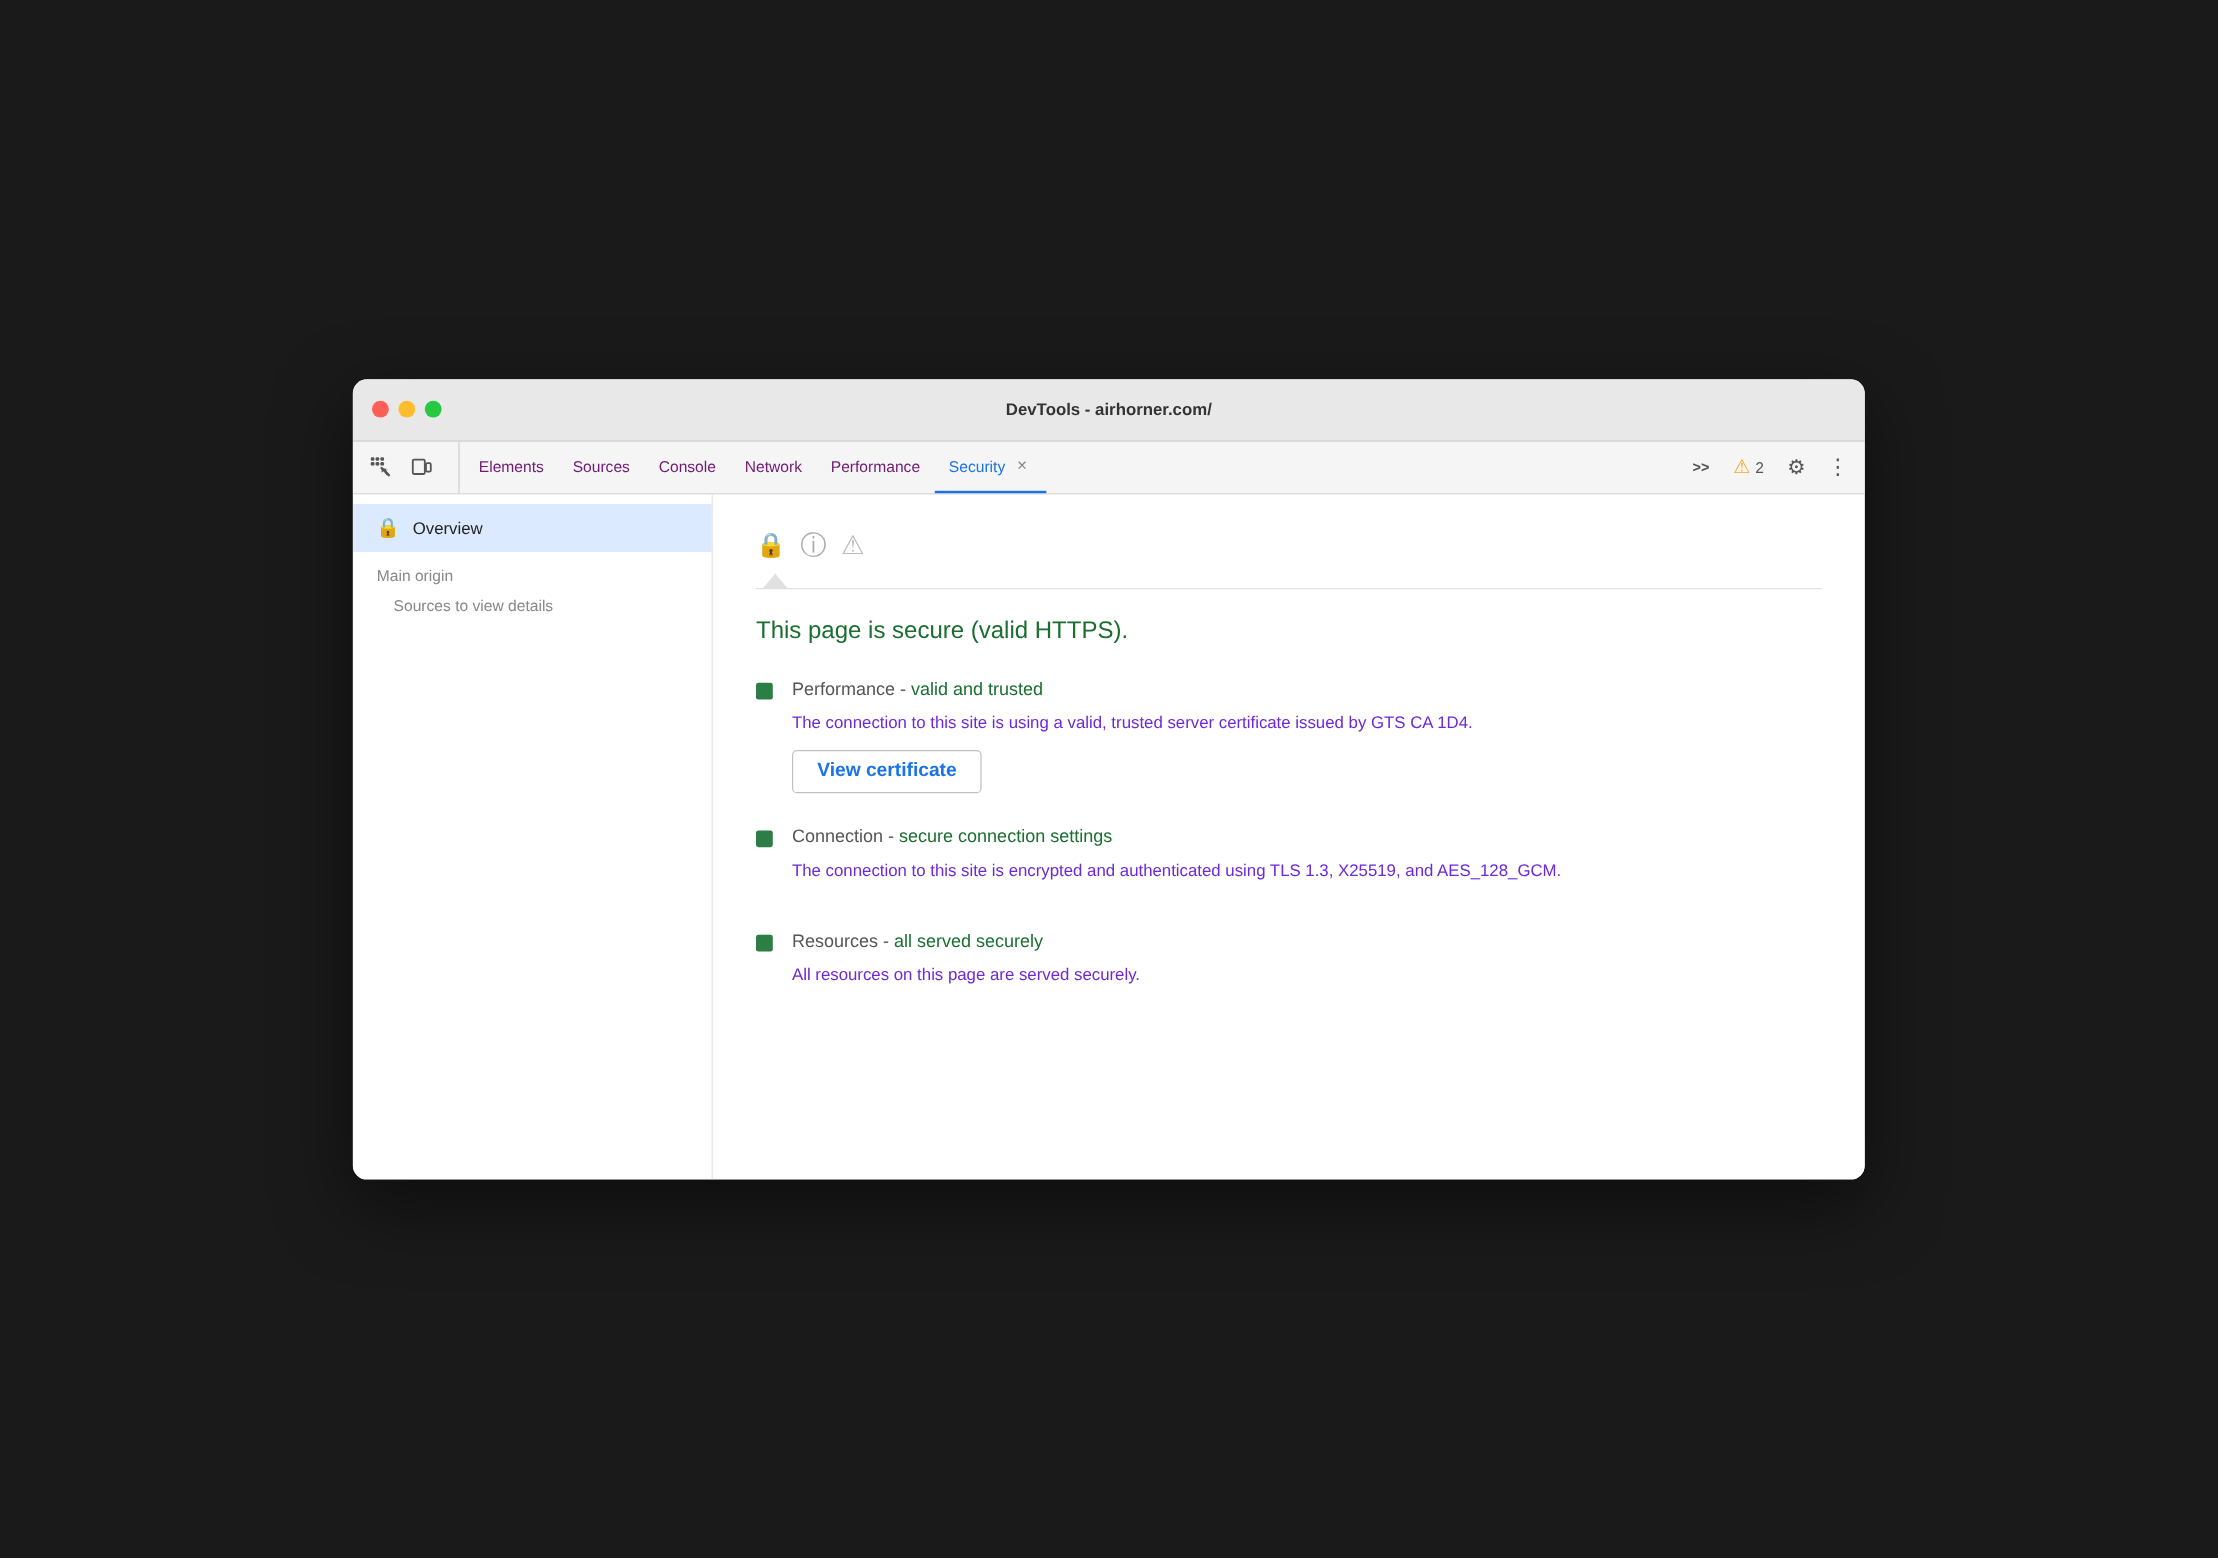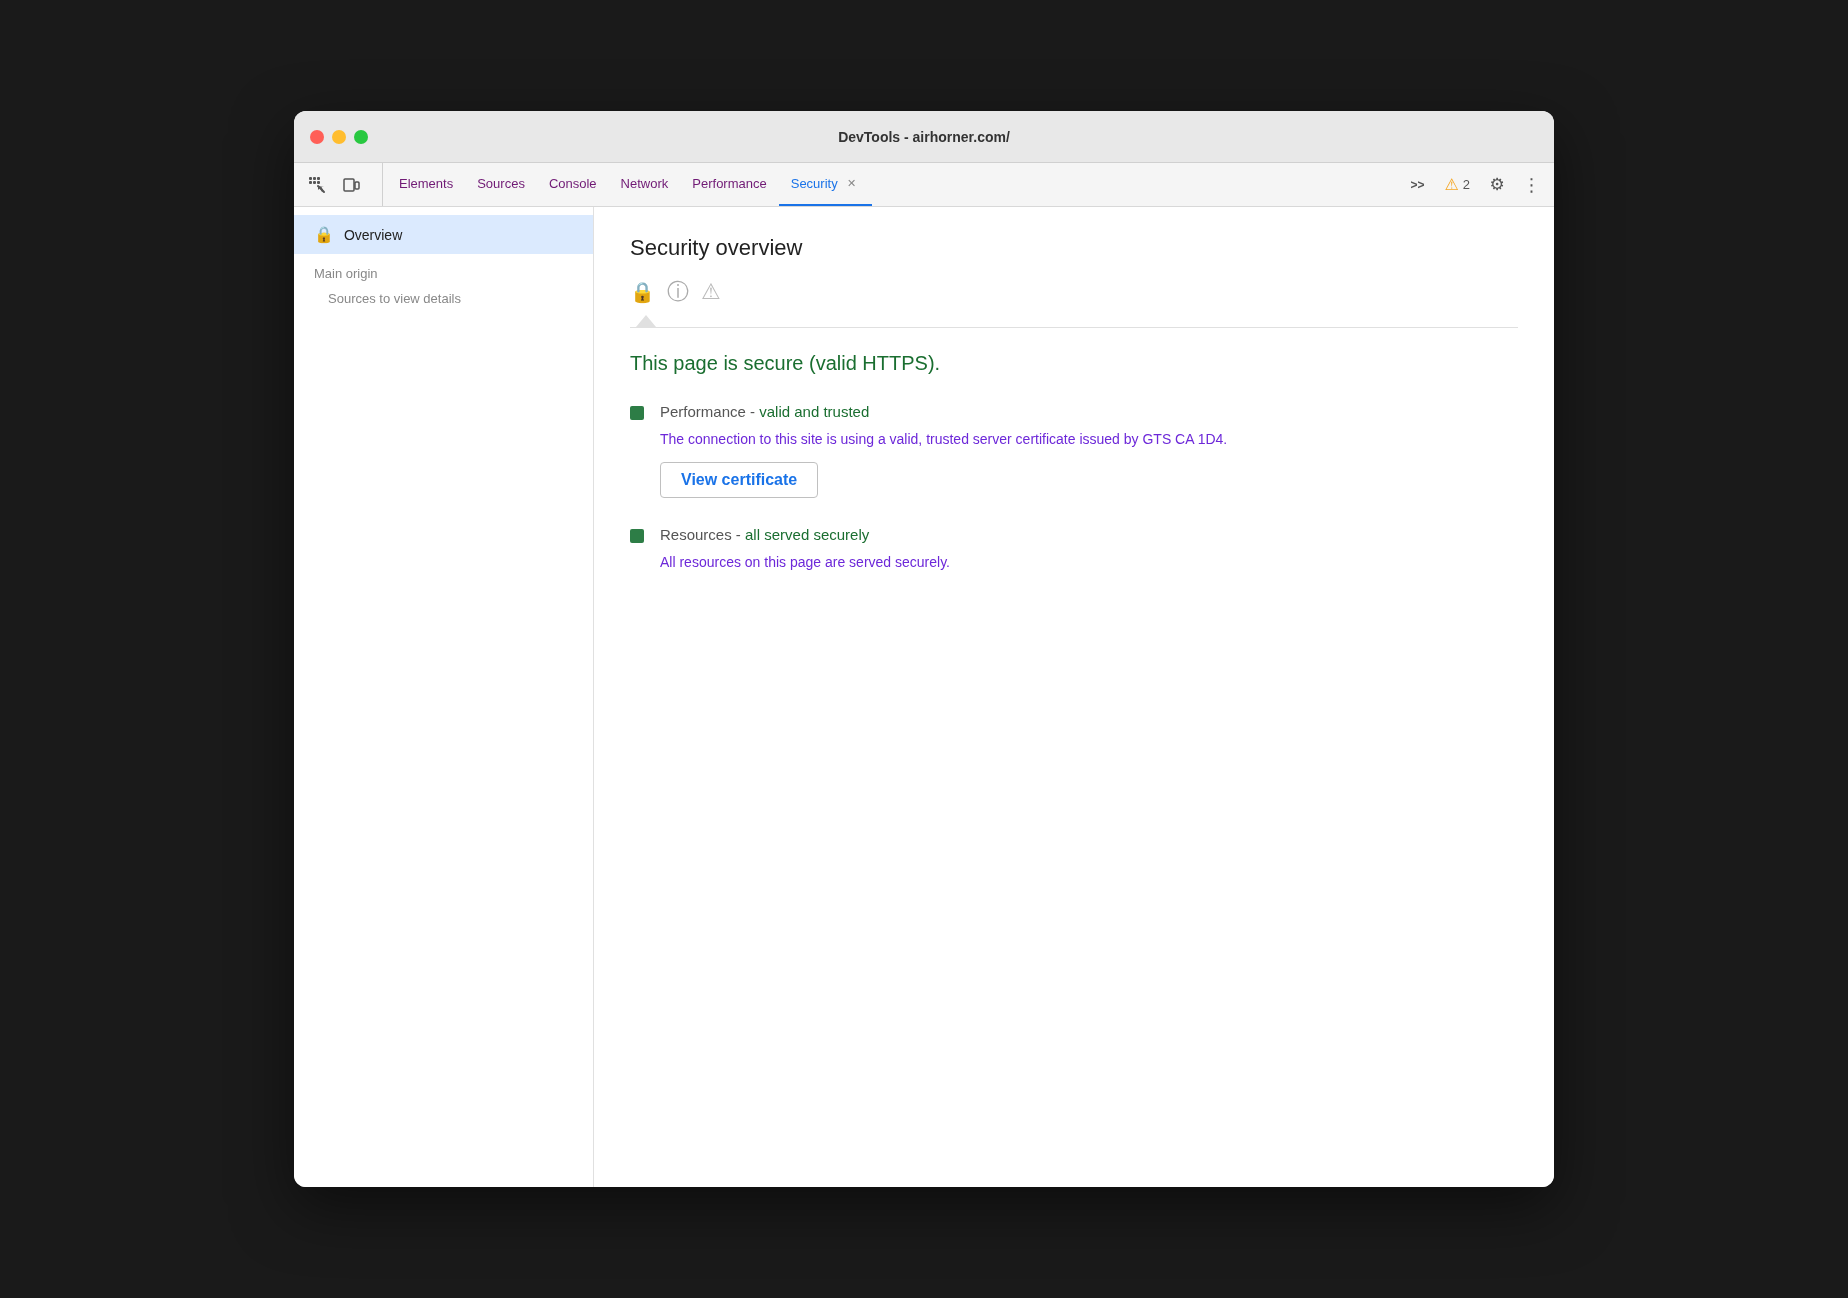--- a/index.html
+++ b/index.html
@@ -6,21 +6,21 @@
     body {
       background: #1a1a1a;
       display: flex;
       justify-content: center;
       align-items: center;
       min-height: 100vh;
       font-family: -apple-system, BlinkMacSystemFont, 'Segoe UI', sans-serif;
     }
     .window {
       width: 1260px;
-      height: 1076px;
+      height: 667px;
       background: #f0f0f0;
       border-radius: 12px;
       box-shadow: 0 20px 60px rgba(0,0,0,0.5);
       overflow: hidden;
       display: flex;
       flex-direction: column;
     }
     .titlebar {
       background: #e8e8e8;
       height: 52px;
@@ -338,21 +338,20 @@
       </div>
       <div class="sidebar-section-label">
         <span>Main origin</span>
       </div>
       <div class="sidebar-sub-item">
         <span>Sources to view details</span>
       </div>
     </div>
 
     <div class="main-content">
-      <div class="security-title">Security overview</div>
 
       <div class="status-icons-row">
         <span class="status-icon green">🔒</span>
         <span class="status-icon gray" style="font-size:22px; color:#aaa; font-style:normal;">ⓘ</span>
         <span class="status-icon gray" style="font-size:22px; color:#bbb;">⚠</span>
       </div>
 
       <div style="display:flex; align-items:center; margin-bottom:0; margin-left:2px;">
         <div class="status-indicator-arrow"></div>
       </div>
@@ -364,20 +363,29 @@
         <div class="security-dot"></div>
         <div class="security-item-content">
           <div class="security-item-title">
             <span>Performance - </span><span class="highlight">valid and trusted</span>
           </div>
           <div class="security-item-desc">The connection to this site is using a valid, trusted server certificate issued by GTS CA 1D4.</div>
           <button class="view-cert-btn">View certificate</button>
         </div>
       </div>
 
+      <div class="security-item">
+        <div class="security-dot"></div>
+        <div class="security-item-content">
+          <div class="security-item-title">
+            <span>Connection - </span><span class="highlight">secure connection settings</span>
+          </div>
+          <div class="security-item-desc">The connection to this site is encrypted and authenticated using TLS 1.3, X25519, and AES_128_GCM.</div>
+        </div>
+      </div>
 
       <div class="security-item">
         <div class="security-dot"></div>
         <div class="security-item-content">
           <div class="security-item-title">
             <span>Resources - </span><span class="highlight">all served securely</span>
           </div>
           <div class="security-item-desc">All resources on this page are served securely.</div>
         </div>
       </div>

